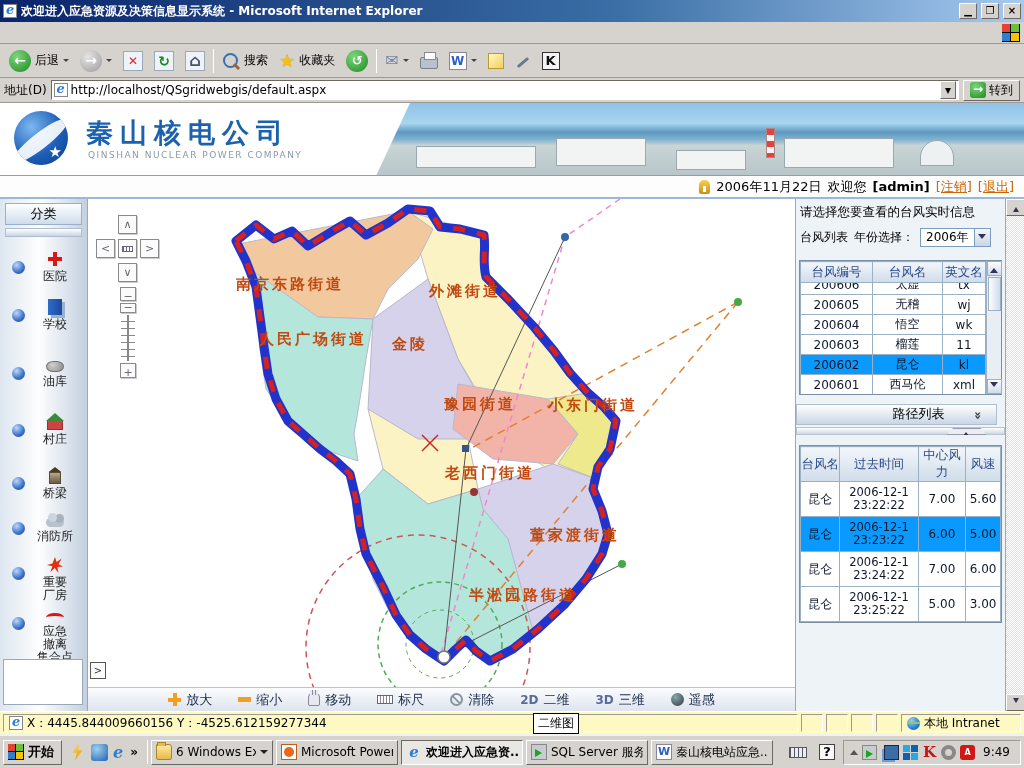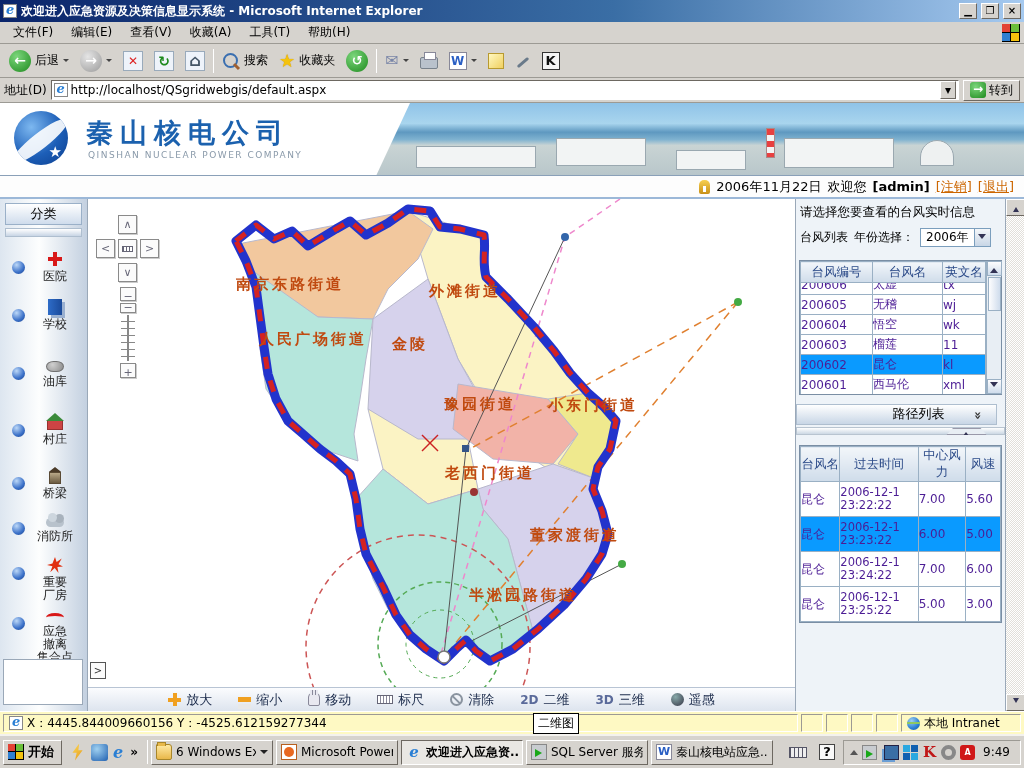--- a/index.html
+++ b/index.html
@@ -201,21 +201,21 @@
   .yearbox { display:flex; align-items:center; border:1px solid #7b9ebd; background:#fff; height:19px; }
   .yearbox .val { padding:0 5px; }
   .yearbox .dd { width:16px; height:17px; background:linear-gradient(180deg,#f4f7fa,#c8d6e6);
     border-left:1px solid #7b9ebd; display:flex; align-items:center; justify-content:center; }
   .tri-dn { width:0; height:0; border:4px solid transparent; border-top:5px solid #335; margin-top:4px;}
   .tri-up { width:0; height:0; border:4px solid transparent; border-bottom:5px solid #335; margin-bottom:4px;}
   .t-wrap { margin:8px 3px 0 3px; border:1px solid #7a8ea4; background:#fff; display:flex; }
   table { border-collapse:collapse; width:100%; }
   th { background:linear-gradient(180deg,#f2f6fa,#cfdcea); color:#2b4a88; font-weight:normal;
     border:1px solid #9ab0c4; height:21px; font-size:12.5px;margin-top:8px;}
-  td { border:1px solid #9ab0c4; height:20px; font-size:12px; color:#4c1d95; background:#fff;}
+  td { border:1px solid #9ab0c4; text-align:center; height:20px; font-size:12px; color:#0f172a; background:#fff;}
   tr.sel td { background:#0a9aff; }
   .t1-clip { height:111px; overflow:hidden; flex:1; }
   .t1-clip table { margin-top:-9px; }
   .t1-sb { width:15px; background:#e8eef4; border-left:1px solid #9ab0c4; display:flex;
     flex-direction:column; align-items:center; }
   .sb-arrow { width:15px; height:15px; background:linear-gradient(180deg,#fdfdfe,#cfdcec);
     border:1px solid #9ab0c4; display:flex; align-items:center; justify-content:center; }
   .sb-thumb { width:13px; height:34px; background:linear-gradient(90deg,#fdfdfe,#cfdcec);
     border:1px solid #9ab0c4; margin-top:1px; }
   .t1-sb .spacer { flex:1; }
@@ -312,28 +312,20 @@
 
 <div class="titlebar">
   <span class="ie-doc-icon"></span>
   <span class="title-text">欢迎进入应急资源及决策信息显示系统 - Microsoft Internet Explorer</span>
   <span class="win-btn raised">▁</span>
   <span class="win-btn raised">❐</span>
   <span class="win-btn raised">×</span>
 </div>
 
 <div class="menubar">
-  <span id="menu-items" style="display:flex">
-      <span class="menu-item">文件(F)</span>
-      <span class="menu-item">编辑(E)</span>
-      <span class="menu-item">查看(V)</span>
-      <span class="menu-item">收藏(A)</span>
-      <span class="menu-item">工具(T)</span>
-      <span class="menu-item">帮助(H)</span>
-    </span>
   <span class="menu-spacer"></span>
   <span class="winflag">
       <i></i>
       <i></i>
       <i></i>
       <i></i>
     </span>
 </div>
 
 <div class="toolbar">

